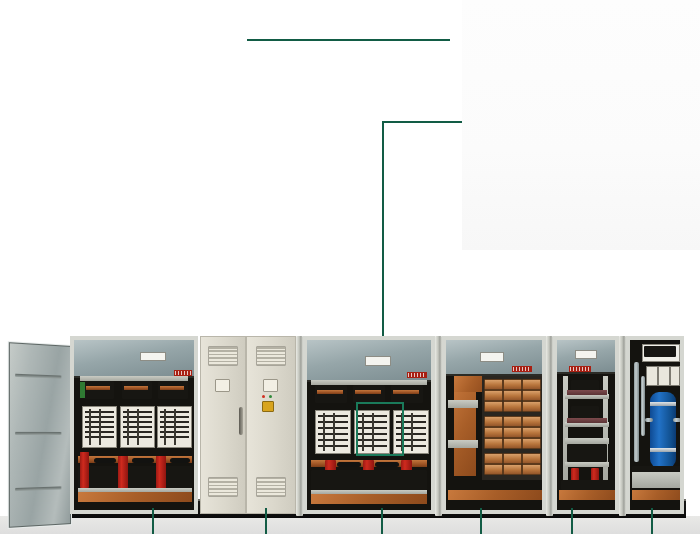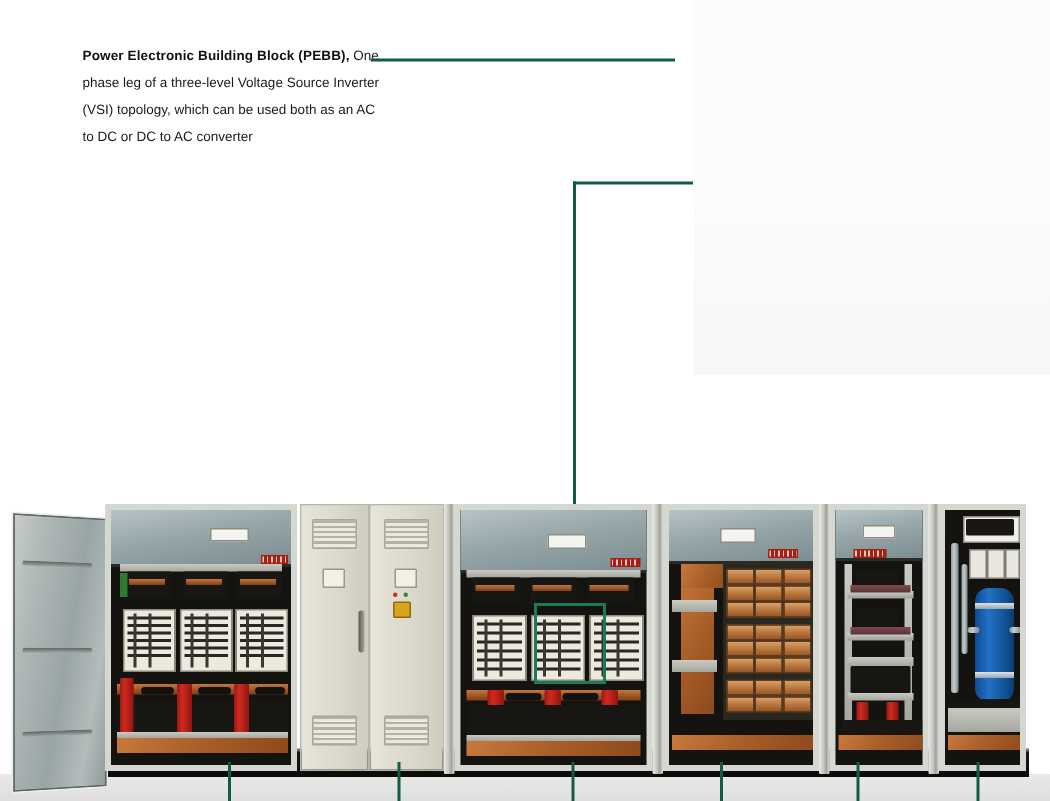--- a/index.html
+++ b/index.html
@@ -96,23 +96,20 @@
   .wire{position:absolute;background:#121210;border-radius:6px;}
 
   
   .hl{position:absolute;border:2px solid #1a7a5a;box-sizing:border-box;}
 </style>
 </head>
 <body>
 
 <div class="stage">
 
-  <div class="caption">
-    <span class="ttl">Power Electronic Building Block (PEBB)</span><span class="ttl">,</span><span class="body"> One phase leg of a three-level Voltage Source Inverter (VSI) topology, which can be used both as an AC to DC or DC to AC converter</span>
-  </div>
 
   <div class="lead h" style="left:247px;top:39px;width:203px;"></div>
   <div class="lead h" style="left:382px;top:121px;width:86px;"></div>
   <div class="lead v" style="left:382px;top:121px;height:222px;"></div>
 
   <div class="pebb-panel">
     
     
   </div>
 

